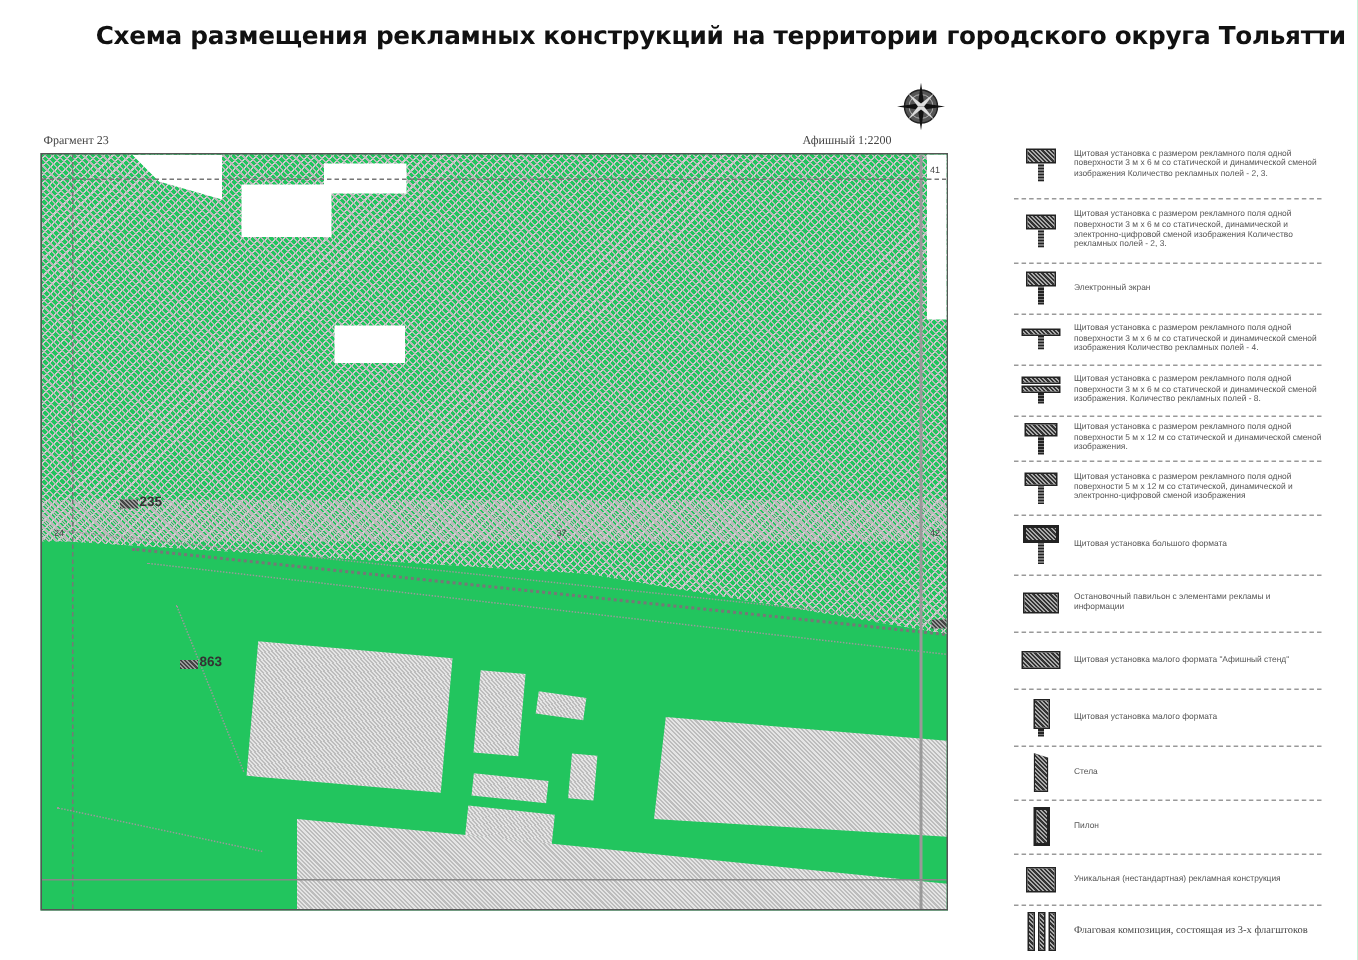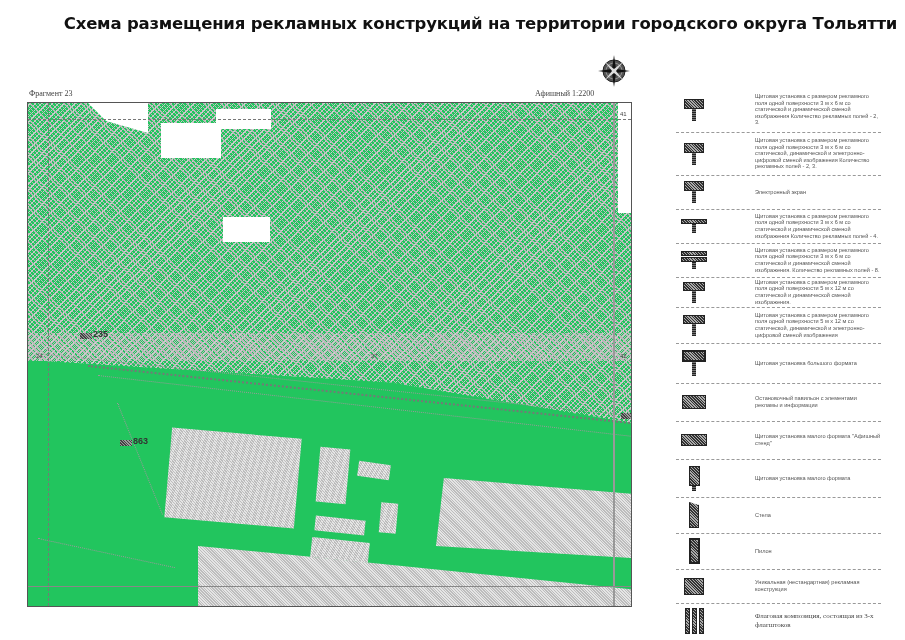--- a/index.html
+++ b/index.html
@@ -18,21 +18,21 @@
   .gridh.solid{border-top:1px solid #888;}
   .road{position:absolute;height:0;border-top:1px dotted #999;transform-origin:0 0;}
   .road.dark{border-top:2px dotted #777;}
   .lbl{position:absolute;font-size:6px;color:#444;font-family:"Liberation Sans",sans-serif;}
   .marker{position:absolute;display:flex;align-items:flex-end;}
   .marker .sign{width:12px;height:6px;background:repeating-linear-gradient(45deg,#444 0 1px,#999 1px 2px);}
   .marker .num{font-size:9px;font-weight:bold;color:#333;margin-left:1px;line-height:9px;}
   .legend{position:absolute;left:676px;top:88px;width:205px;}
   .lg-item{display:flex;align-items:center;border-bottom:1px dashed #999;padding:3px 0 4px 0;box-sizing:border-box;}
   .lg-icon{width:36px;flex:0 0 36px;display:flex;justify-content:center;align-items:flex-start;}
-  .lg-text{font-size:5.6px;line-height:6.6px;color:#555;padding-left:4px;margin-left:39px;}
+  .lg-text{font-size:5.6px;line-height:6.6px;color:#555;padding-left:4px;}
   .lg-text.big{font-size:7px;line-height:9px;font-family:"Liberation Serif",serif;color:#444;}
   .pat{background-image:repeating-linear-gradient(45deg,#333 0 1px,#aaa 1px 2px);border:1px solid #222;box-sizing:border-box;}
   .pole{width:4px;background:repeating-linear-gradient(0deg,#222 0 1px,#777 1px 2px);}
 </style>
 </head>
 <body>
 
 <div class="title">Схема размещения рекламных конструкций на территории городского округа Тольятти</div>
 
 <div class="fragment">Фрагмент 23</div>

